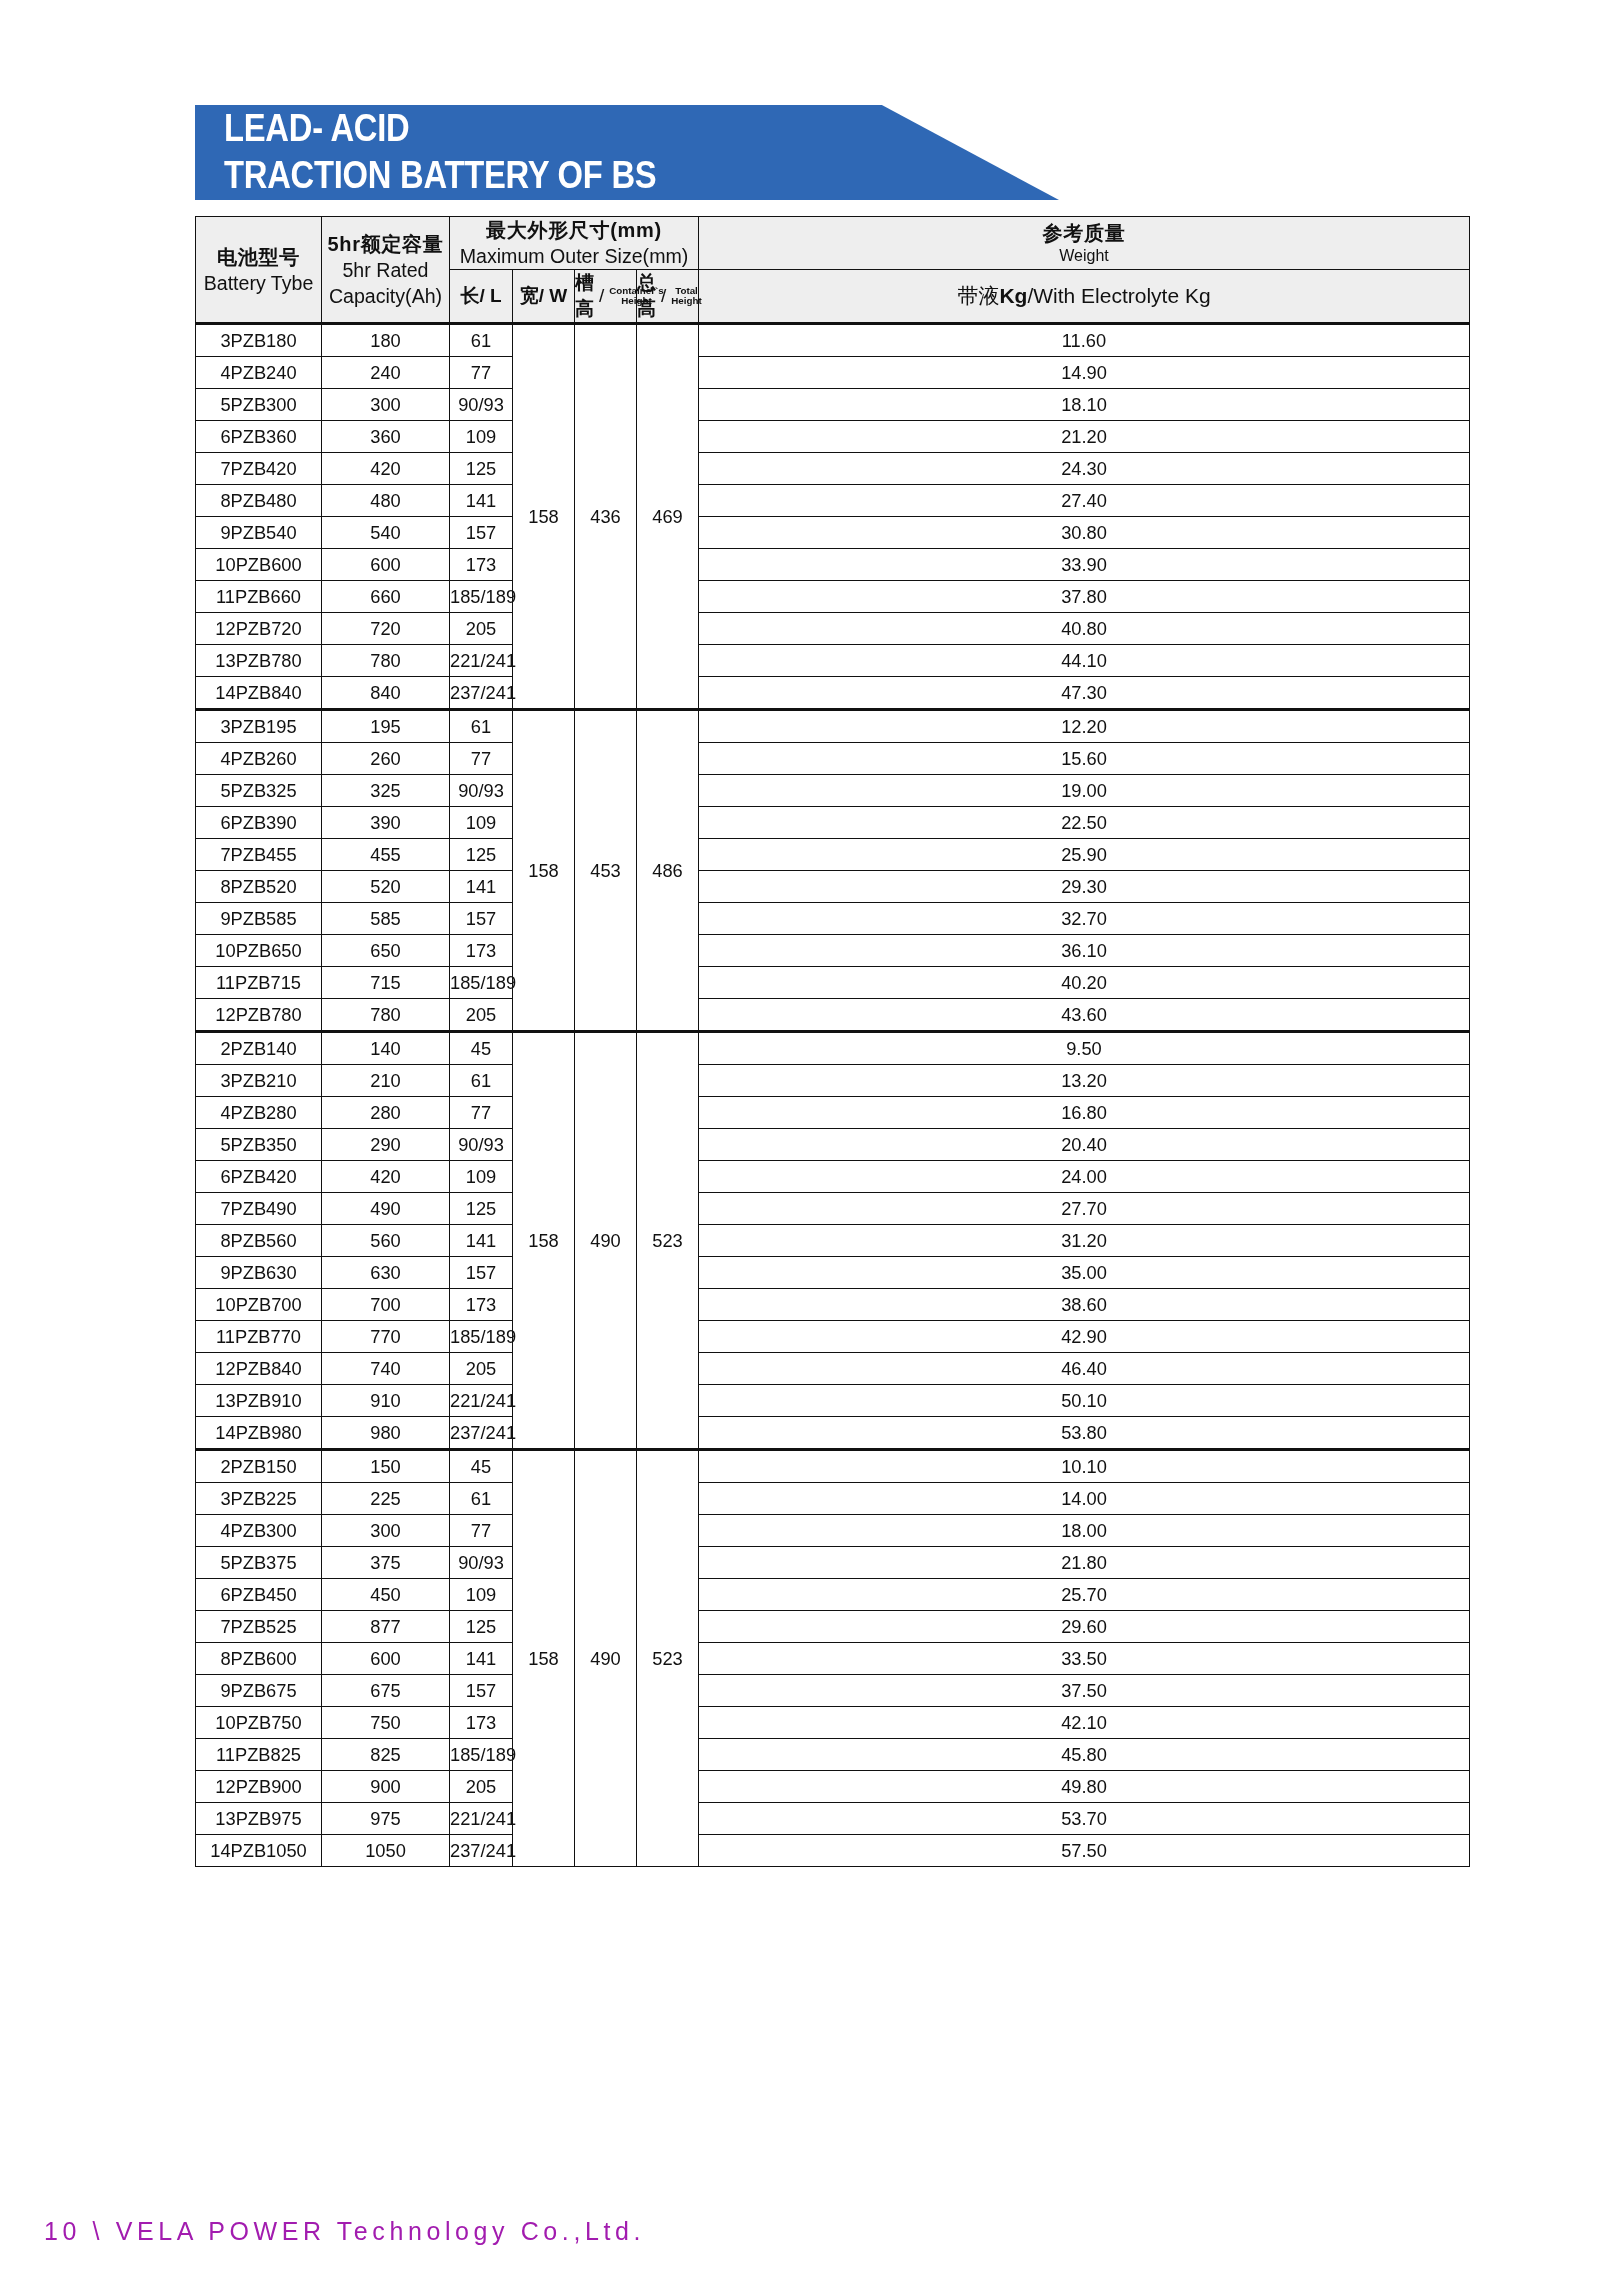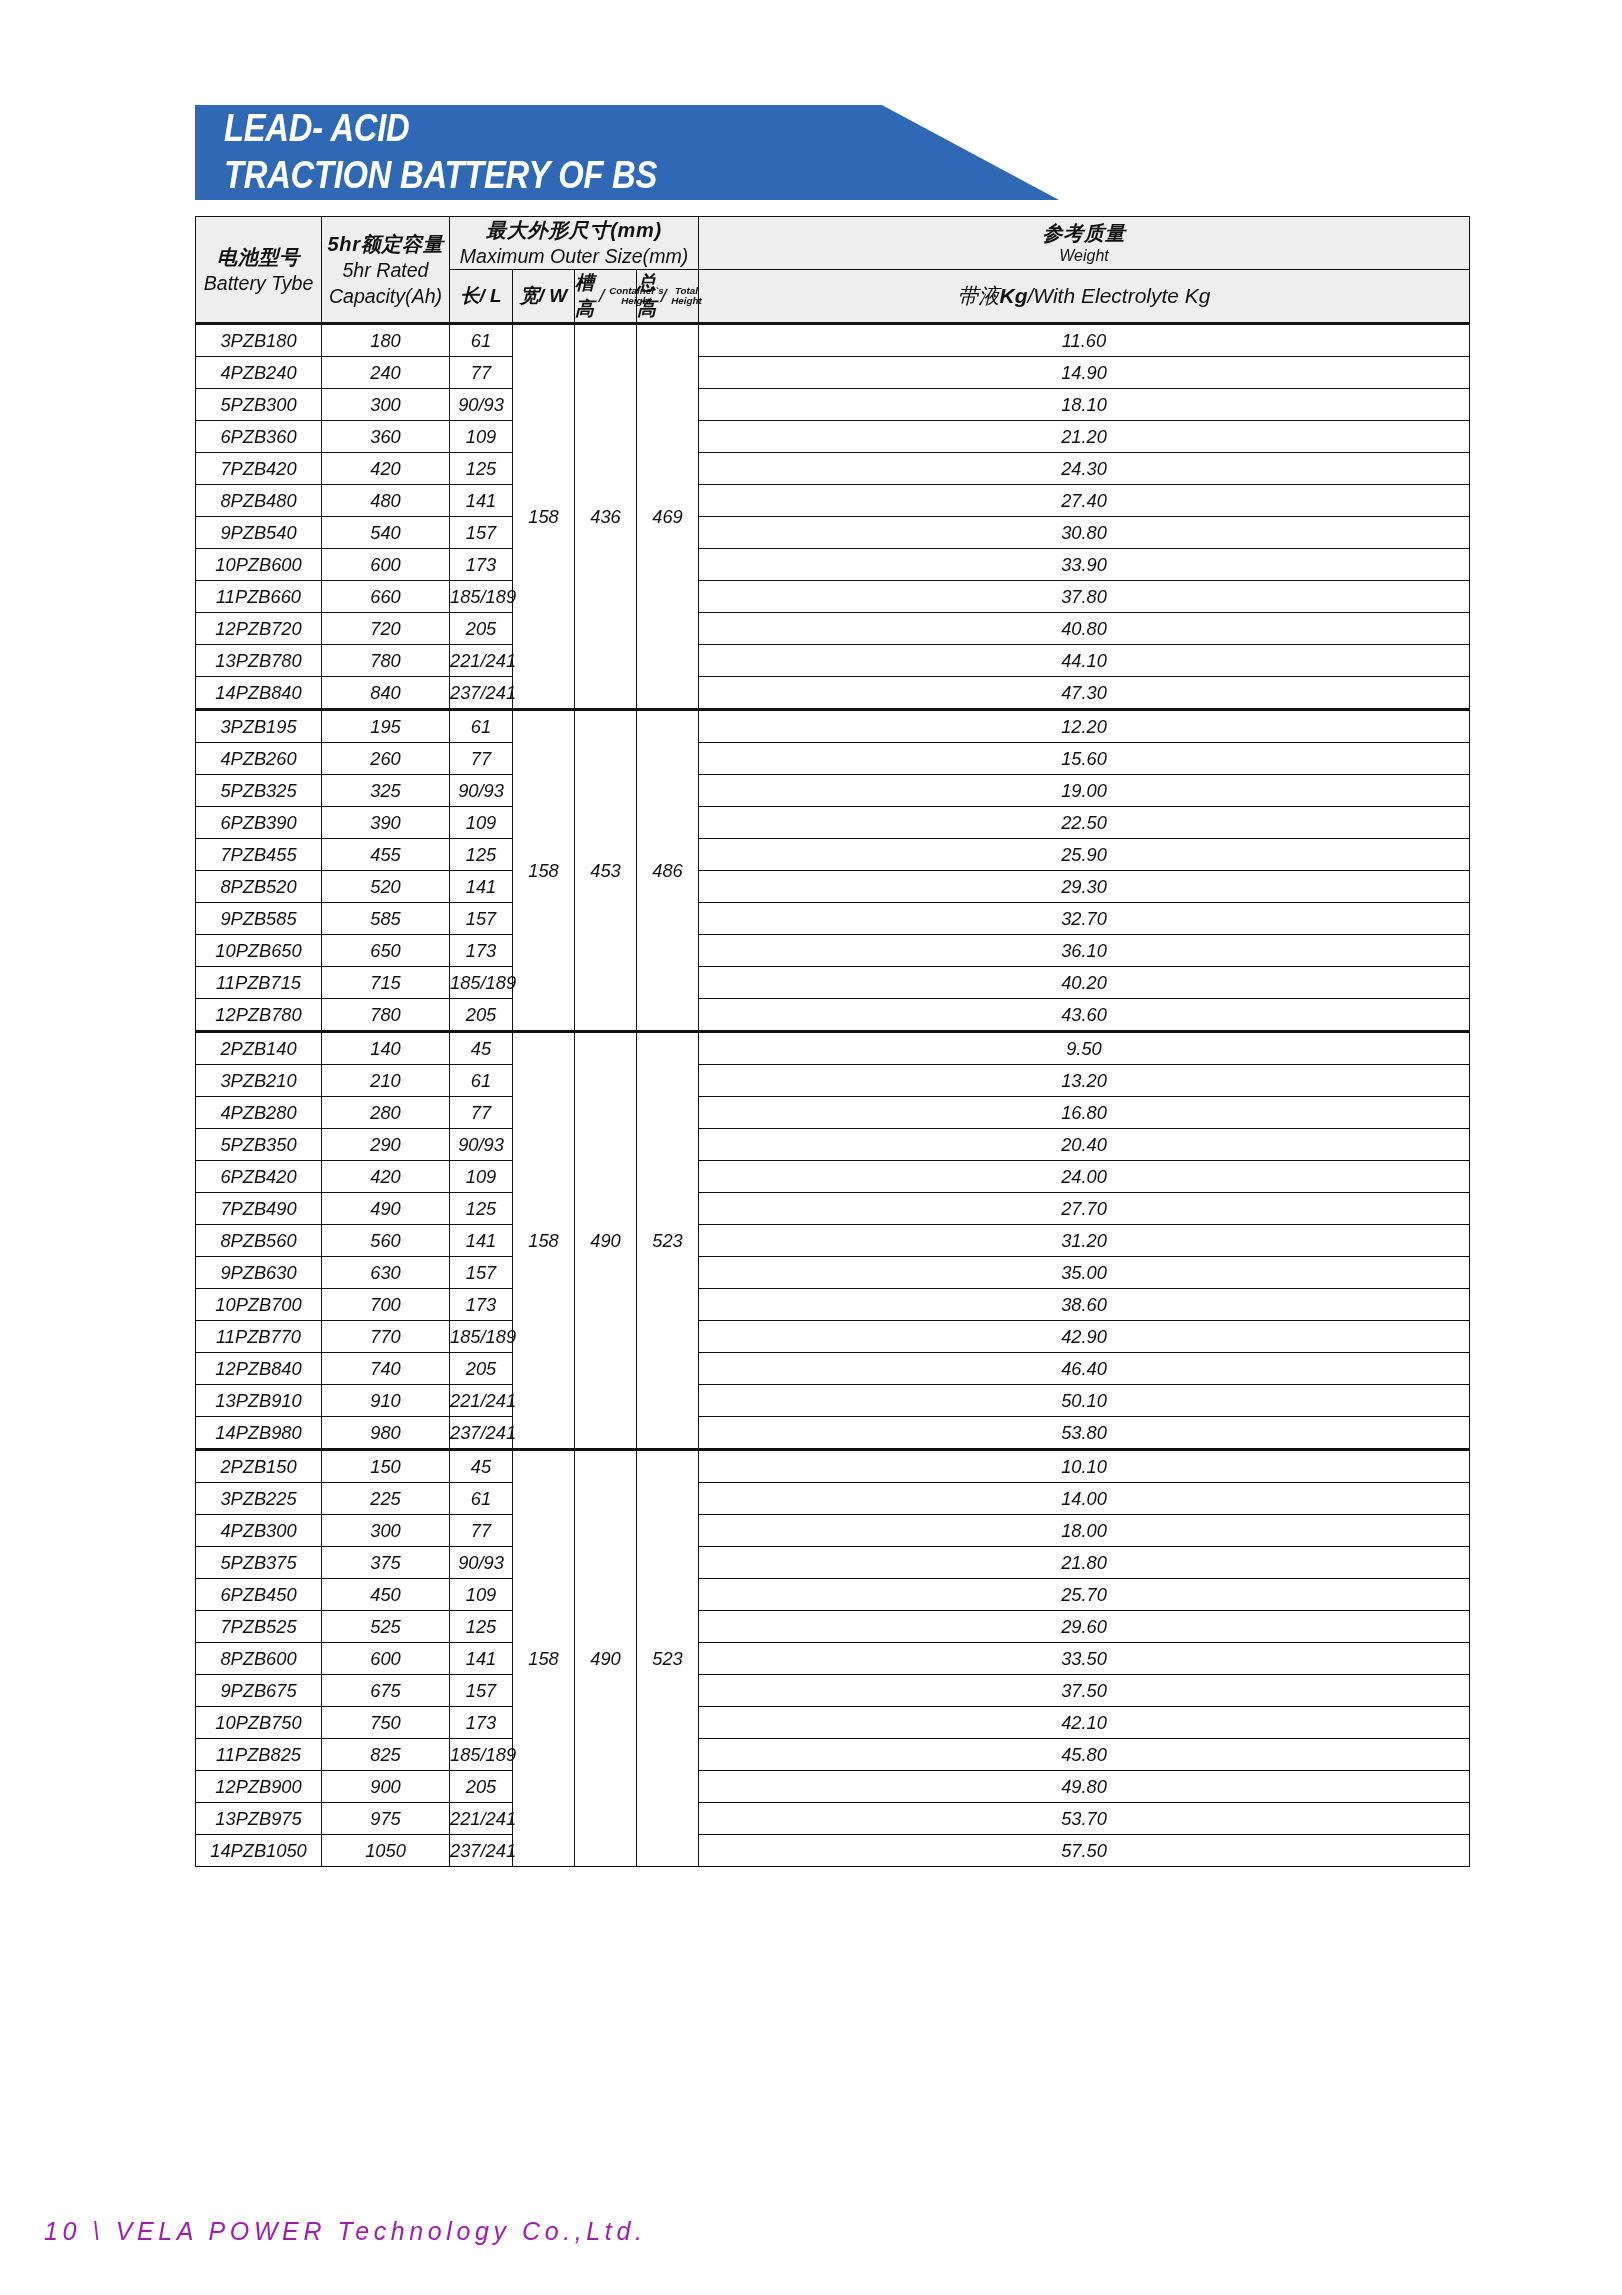--- a/index.html
+++ b/index.html
@@ -3,21 +3,21 @@
 <meta charset="utf-8">
 <style>
   html,body{margin:0;padding:0;}
   body{
     width:1623px;height:2295px;
     background:#ffffff;
     font-family:"Liberation Sans","DejaVu Sans",sans-serif;
     -webkit-font-smoothing:antialiased;
     overflow:hidden;
   }
-  .page{position:relative;width:1388px;height:2295px;font-style:italic;}
+  .page{position:relative;width:1388px;height:2295px;}
 
   
   .banner-wrap{
     position:absolute;left:195px;top:105px;width:864px;height:95px;
   }
   .banner-shape{
     position:absolute;inset:0;
     background:var(--brand,#2F68B5);
     clip-path:polygon(0 0, 79.5% 0, 100% 100%, 0 100%);
   }
@@ -400,21 +400,21 @@
           <td>21.80</td>
         </tr>
         <tr>
           <td>6PZB450</td>
           <td>450</td>
           <td>109</td>
           <td>25.70</td>
         </tr>
         <tr>
           <td>7PZB525</td>
-          <td>525</td>
+          <td>877</td>
           <td>125</td>
           <td>29.60</td>
         </tr>
         <tr>
           <td>8PZB600</td>
           <td>600</td>
           <td>141</td>
           <td>33.50</td>
         </tr>
         <tr>

